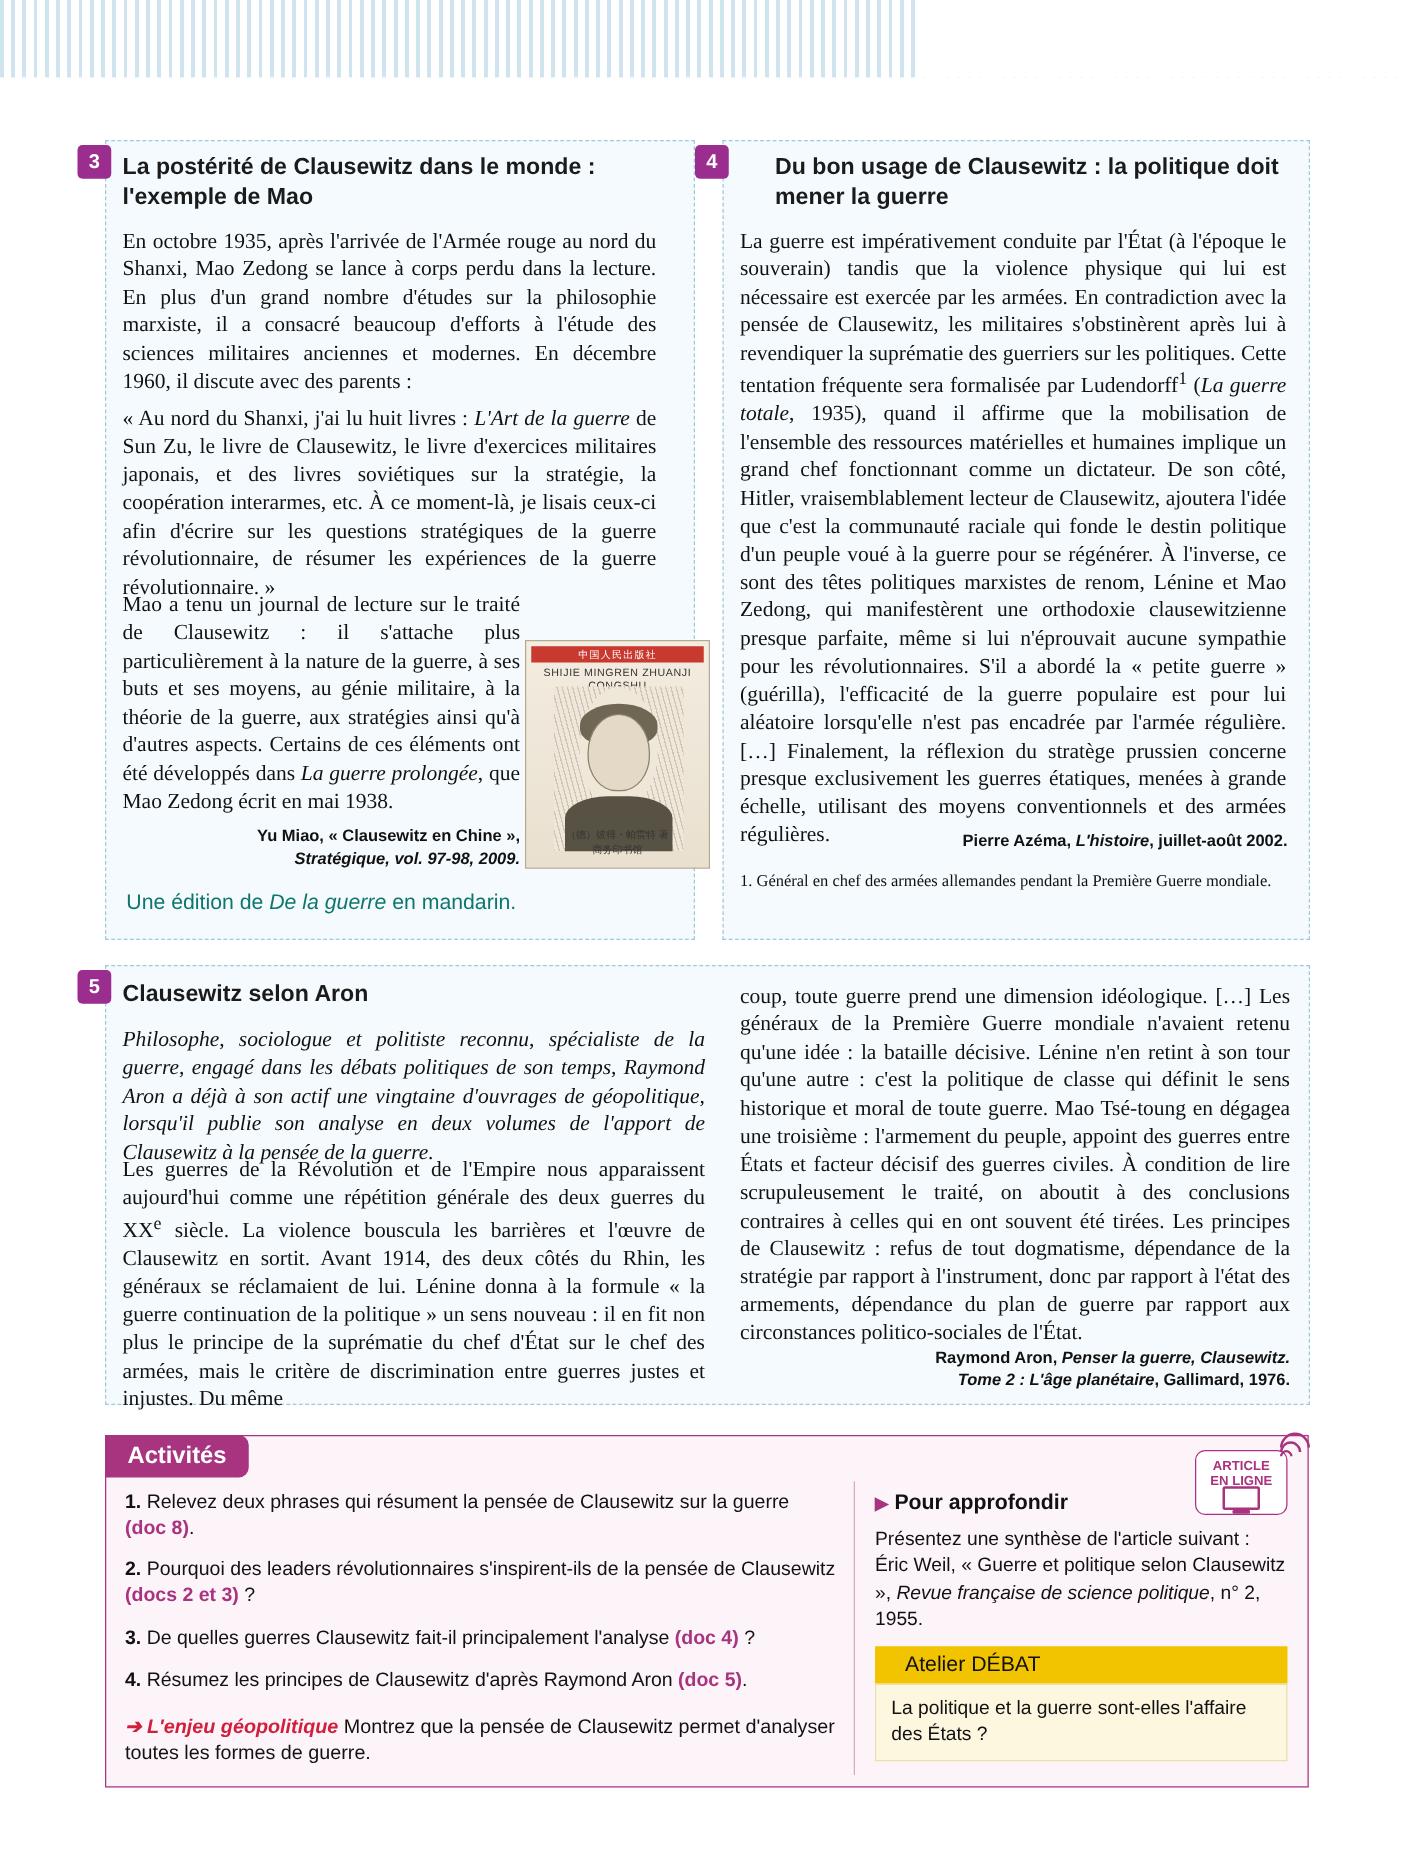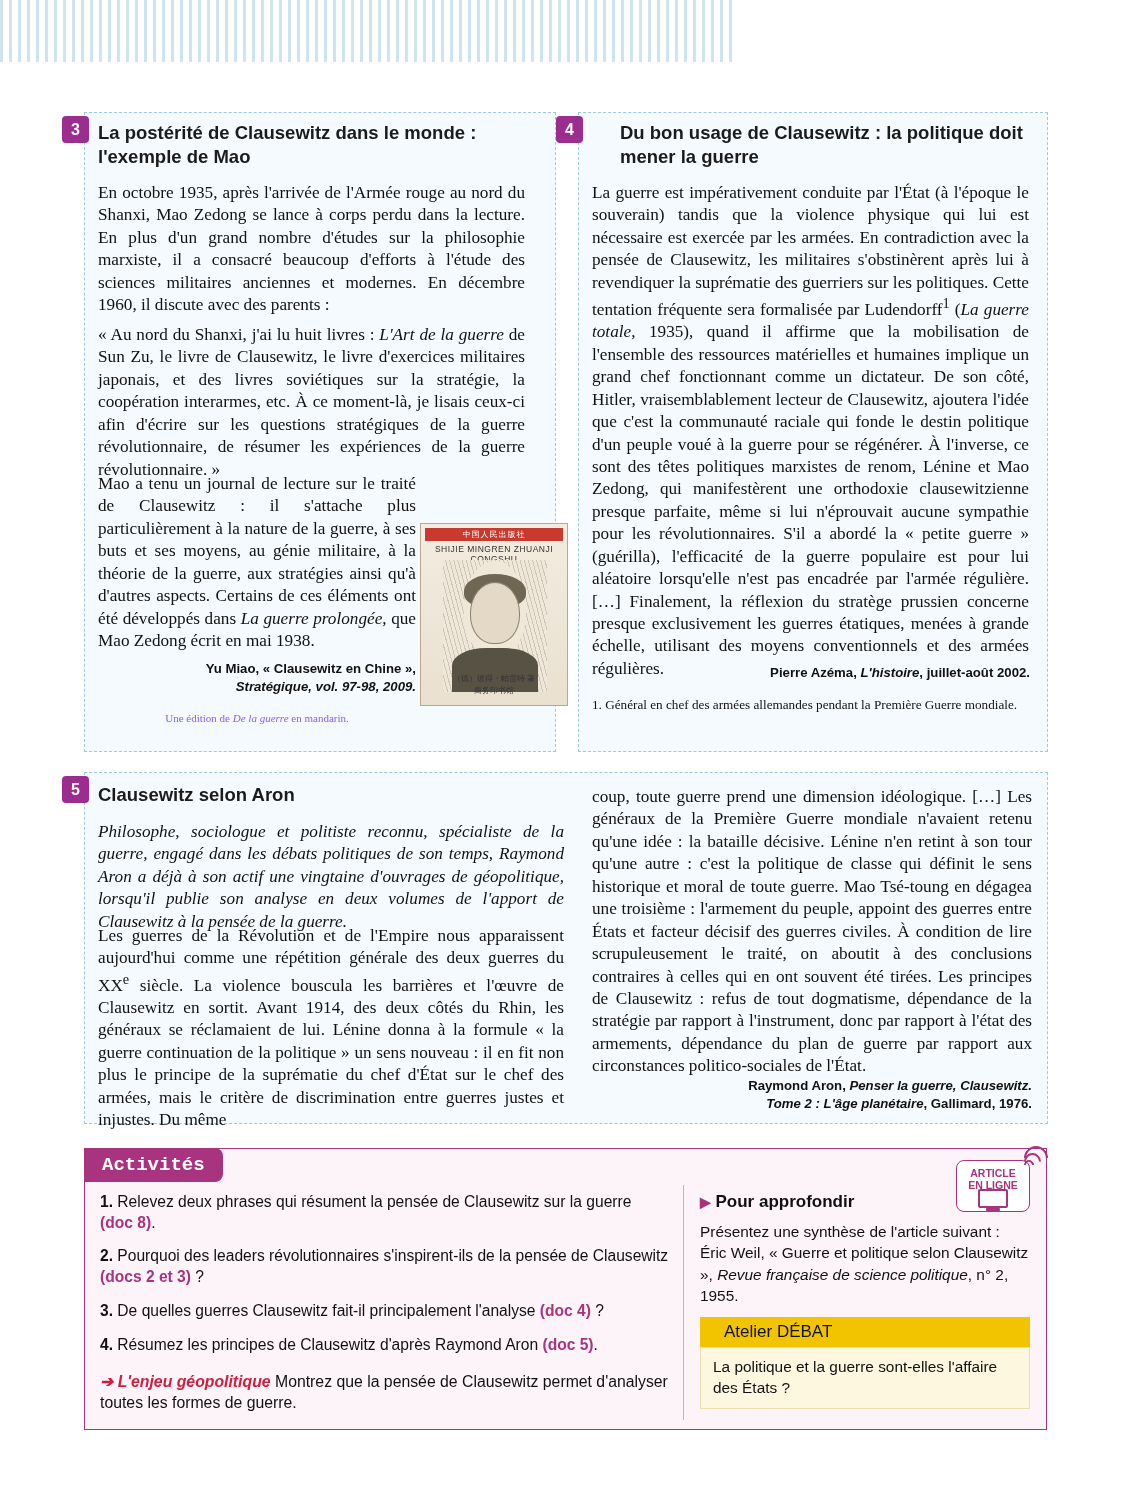--- a/index.html
+++ b/index.html
@@ -79,39 +79,39 @@
     position: absolute;
     font-family: "Liberation Sans", sans-serif;
     font-size: 13.2px;
     font-weight: bold;
     text-align: right;
     line-height: 1.35;
     color: #111;
   }
   .caption {
     position: absolute;
-    font-family: Liberation Serif, serif;
-    font-size: 11px;
+    font-family: Liberation Sans, sans-serif;
+    font-size: 17px;
     text-align: center;
-    color: #8b5cf6;
+    color: #0f766e;
   }
   .footnote {
     position: absolute;
     font-family: "Liberation Serif", serif;
     font-size: 13.2px;
     line-height: 1.3;
     text-align: left;
     color: #111;
   }
   i, .it { font-style: italic; }
 
   
   .book {
     position: absolute;
-    left: 420px; top: 523px;
+    left: 420px; top: 512px;
     width: 148px; height: 183px;
     border: 1px solid #b9a98c;
     background: linear-gradient(#f3ece0, #e9e0cf);
     box-sizing: border-box;
     overflow: hidden;
   }
   .book-topband {
     position: absolute; top: 4px; left: 4px; right: 4px; height: 13px;
     background: #c8392f;
   }
@@ -170,21 +170,21 @@
     background: #fdf4fa;
     box-sizing: border-box;
   }
   .act-tab {
     position: absolute;
     left: 84px; top: 1148px;
     height: 34px;
     padding: 0 18px;
     background: #a8337f;
     color: #fff;
-    font-family: Liberation Mono, monospace;
+    font-family: Liberation Sans, sans-serif;
     font-weight: bold;
     font-size: 19px;
     line-height: 34px;
     border-radius: 0 8px 8px 0;
   }
   .act-left {
     position: absolute;
     left: 100px; top: 1192px;
     width: 570px;
     font-family: "Liberation Sans", sans-serif;

